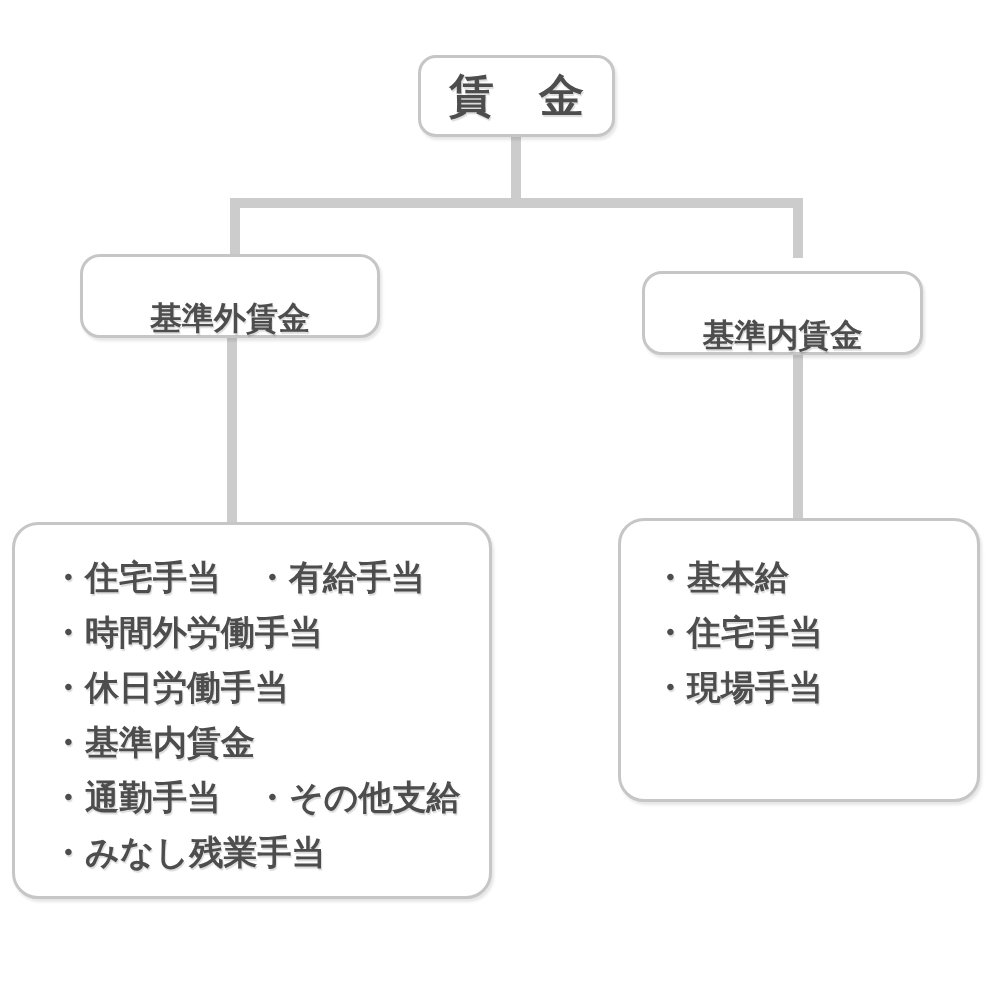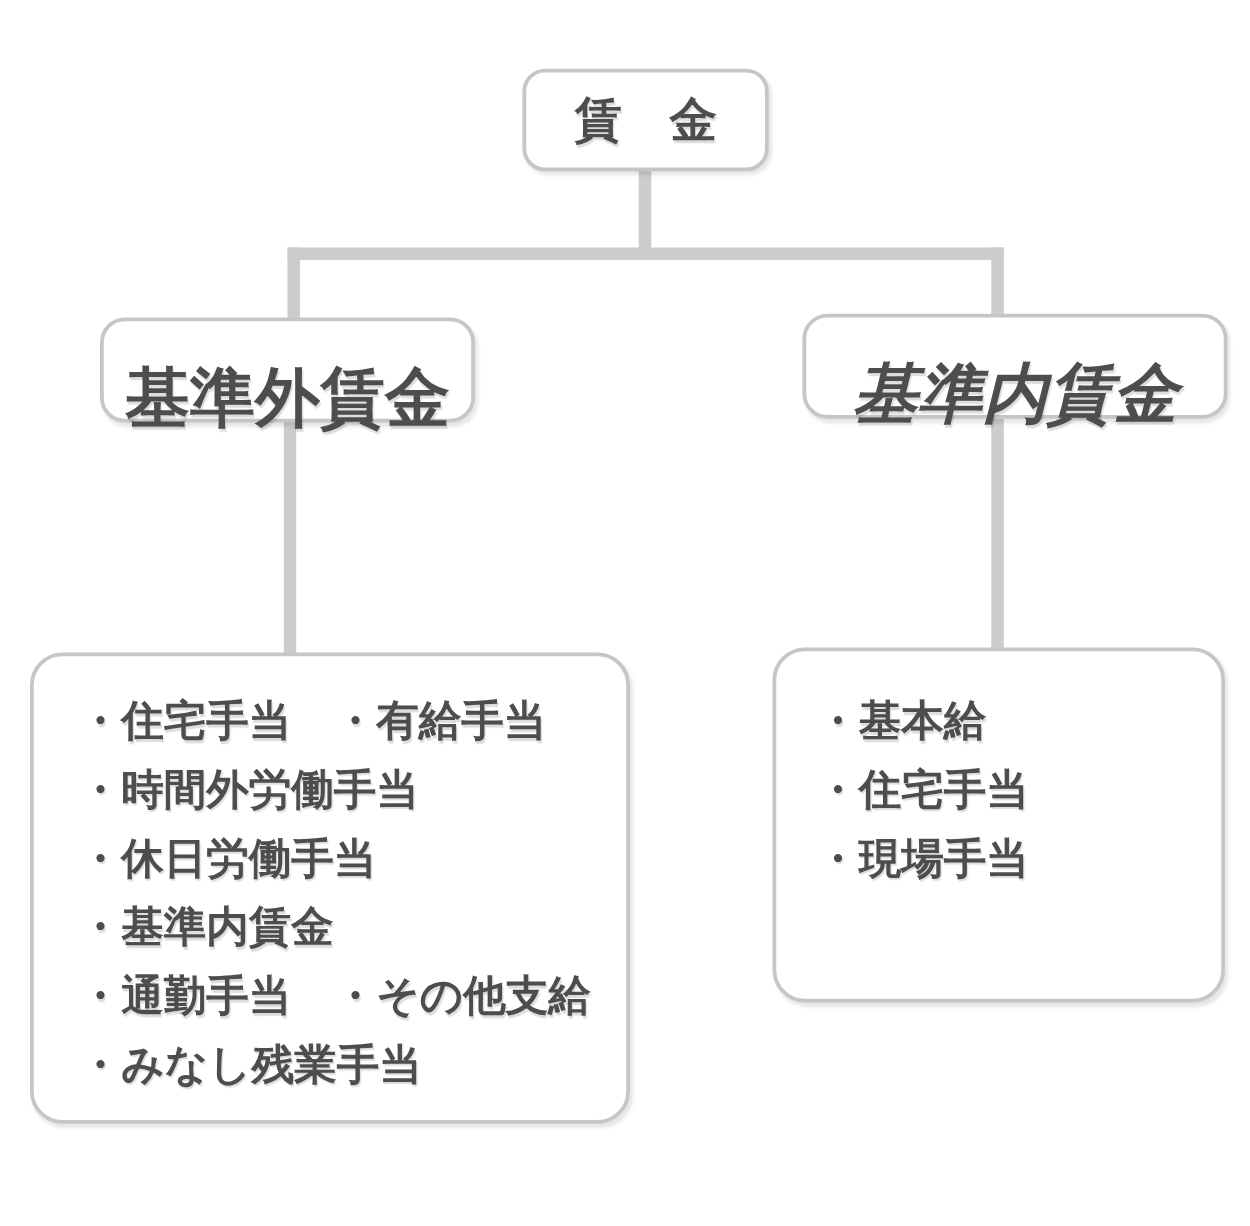--- a/index.html
+++ b/index.html
@@ -36,36 +36,36 @@
     font-weight: 700;
     color: #4d4d4d;
     text-shadow: 1px 2px 1px rgba(0,0,0,0.14);
     white-space: nowrap;
   }
   .root-box {
     left: 418px; top: 55px;
     width: 197px; height: 82px;
     border-radius: 18px;
   }
-  .root-box .title { font-size: 38px; }
+  .root-box .title { font-size: 45px; }
   .branch-box {
     border-radius: 20px;
   }
-  .branch-box .title { font-size: 52px; margin-top: 45px; }
+  .branch-box .title { font-size: 32px; margin-top: 45px; }
   .branch-box.left  { left: 80px;  top: 254px; width: 300px; height: 84px; }
-  .branch-box.right { left: 642px; top: 251px; width: 340px; height: 84px; font-style: italic; }
+  .branch-box.right { left: 642px; top: 271px; width: 281px; height: 84px; }
   .list-box {
     position: absolute;
     background: #ffffff;
     border: 3px solid #c6c6c6;
     box-sizing: border-box;
     box-shadow: 2px 3px 3px rgba(0,0,0,0.10);
     border-radius: 26px;
   }
-  .list-box.left  { left: 24px;  top: 522px; width: 480px; height: 377px; padding: 25px 10px 0 36px; }
+  .list-box.left  { left: 12px;  top: 522px; width: 480px; height: 377px; padding: 25px 10px 0 36px; }
   .list-box.right { left: 618px; top: 518px; width: 362px; height: 284px; padding: 29px 10px 0 32px; }
   .list-line {
     font-size: 34px;
     font-weight: 700;
     line-height: 55px;
     color: #4d4d4d;
     text-shadow: 1px 2px 1px rgba(0,0,0,0.14);
     white-space: nowrap;
   }
   

